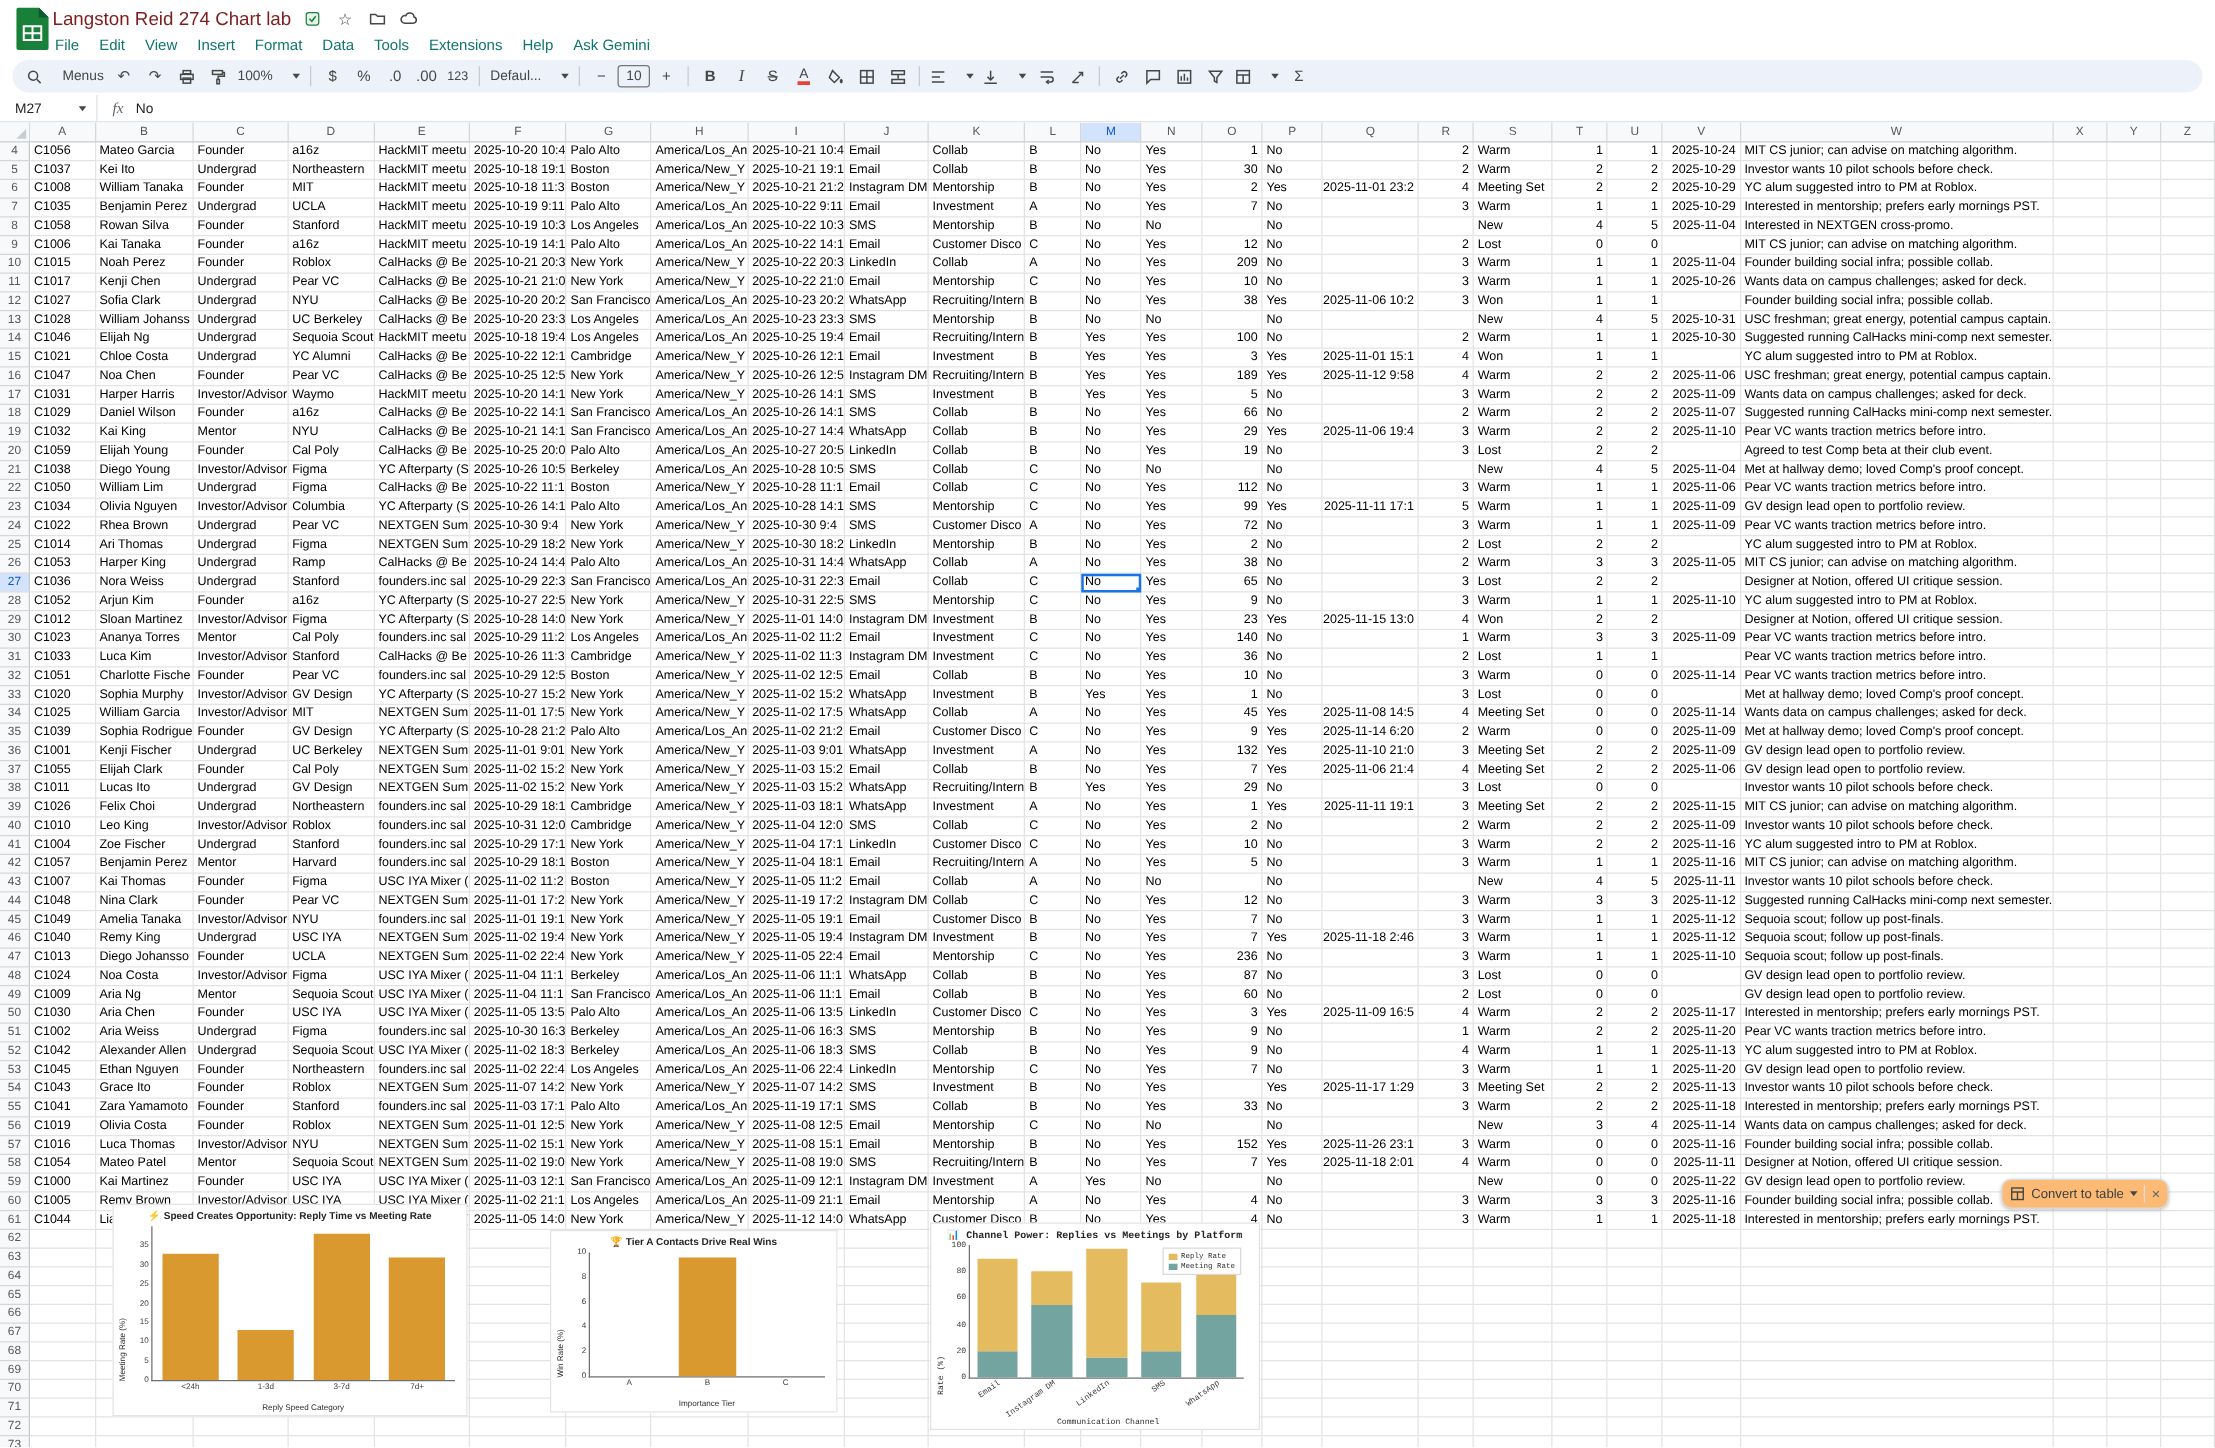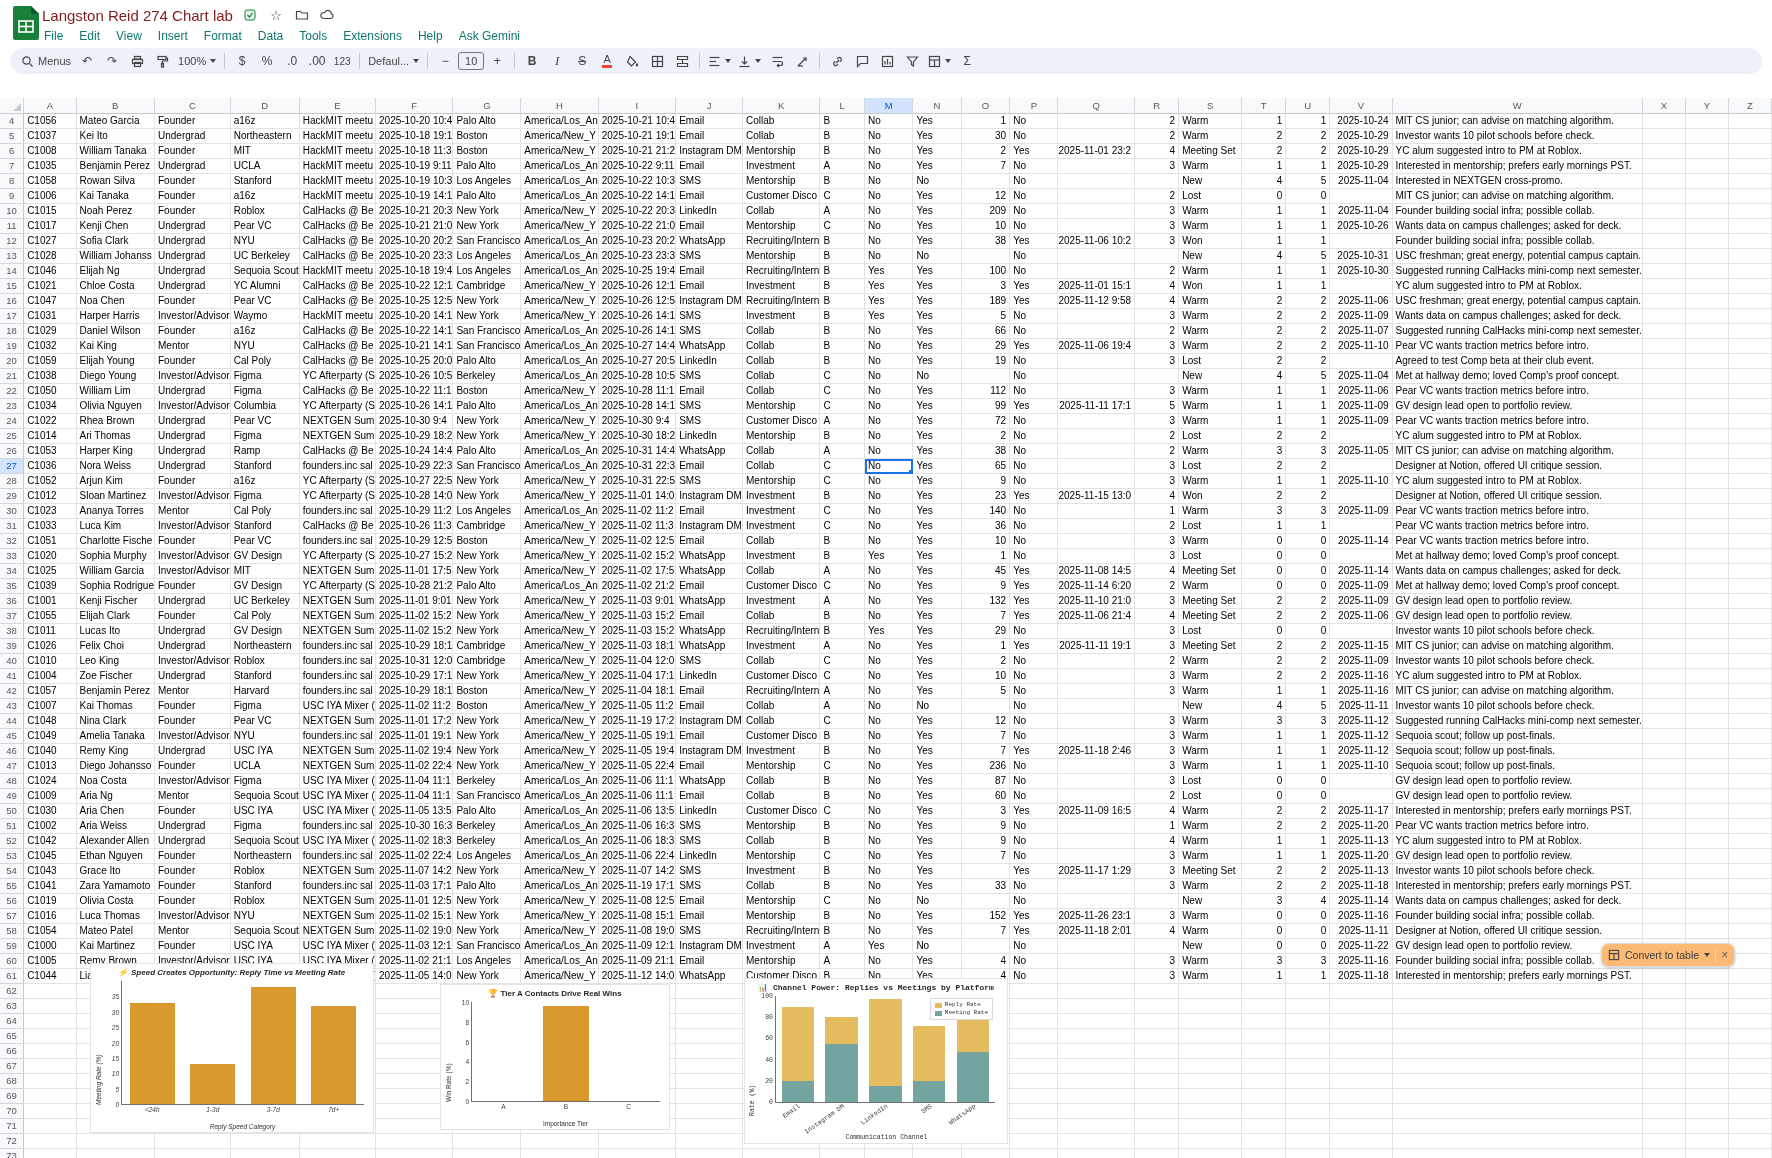--- a/index.html
+++ b/index.html
@@ -12,21 +12,21 @@
   .title-row{position:absolute;left:42px;top:5px;height:20px;display:flex;align-items:center;gap:8px;}
   .doc-title{font-size:15px;color:#7f1d1d;white-space:nowrap;}
   .tb-ic{display:inline-flex;align-items:center;justify-content:center;width:18px;height:18px;color:#444746;font-size:13px;}
   .menu-row{position:absolute;left:36px;top:25px;height:21px;display:flex;align-items:center;}
   .menu-item{font-size:12px;color:#0f766e;padding:2px 8px;border-radius:4px;white-space:nowrap;}
   
   .toolbar{position:absolute;top:46px;left:0;right:0;height:30px;background:#fff;}
   .pill{position:absolute;left:10px;right:10px;top:2px;height:26px;background:#edf2fa;border-radius:13px;
         display:flex;align-items:center;padding:0 8px;gap:1px;}
   .t-btn{display:inline-flex;align-items:center;justify-content:center;min-width:24px;height:22px;border-radius:4px;
-         color:#444746;font-size:12px;gap:4px;padding:0 3px;white-space:nowrap;}
+         color:#444746;font-size:12px;gap:16px;padding:0 3px;white-space:nowrap;}
   .t-txt{font-size:11px;color:#444746;}
   .t-sep{width:1px;height:16px;background:#c7cbd1;margin:0 4px;flex:none;}
   .caret{width:0;height:0;border-left:3.5px solid transparent;border-right:3.5px solid transparent;border-top:4px solid #444746;display:inline-block;}
   .bold-b{font-weight:bold;font-size:12px;}
   .ital-i{font-style:italic;font-family:"Liberation Serif",serif;font-size:13px;}
   .strike-s{text-decoration:line-through;font-size:12px;}
   .acolor{display:inline-block;font-size:11px;line-height:11px;border-bottom:3px solid #ea4335;padding:0 1px;}
   svg.ic{stroke:#444746;fill:none;stroke-width:1.2;}
   
   .formula-bar{position:absolute;top:76px;left:0;right:0;height:22px;background:#fff;border-bottom:1px solid #d7dadf;
@@ -258,20 +258,28 @@
             <rect x="1.5" y="1.5" width="10" height="10"></rect>
             <line x1="1.5" y1="5" x2="11.5" y2="5"></line>
             <line x1="6.5" y1="5" x2="6.5" y2="11.5"></line>
           </svg>
         <span class="caret"></span>
       </span>
       <span class="t-btn">Σ</span>
     </div>
   </div>
 
+  <div class="formula-bar">
+    <div class="name-box">
+      <span>M27</span>
+      <span class="caret"></span>
+    </div>
+    <span class="fx">fx</span>
+    <span class="fvalue">No</span>
+  </div>
 
   <div class="grid-area">
     <table class="sheet">
       <colgroup id="sheet-cols">
           <col style="width: 32px;">
           <col style="width: 65px;">
           <col style="width: 67px;">
           <col style="width: 67px;">
           <col style="width: 67px;">
           <col style="width: 67px;">
@@ -2355,21 +2363,21 @@
             <td class="num"></td>
             <td class="num"></td>
             <td class="notes"></td>
             <td></td>
             <td></td>
             <td></td>
           </tr>
         </tbody>
     </table>
 
-    <div class="chart c1" id="chart-0" style="left:90px;top:865px;width:284px;height:170px;font-style:italic;">
+    <div class="chart c1" id="chart-0" style="left:90px;top:865px;width:284px;height:170px;">
       <div class="chart-title">⚡ Speed Creates Opportunity: Reply Time vs Meeting Rate</div>
       <div class="ylabel">Meeting Rate (%)</div>
       <div class="plot">
           <div class="ytick" style="bottom: 0%;">0</div>
           <div class="ytick" style="bottom: 12.5%;">5</div>
           <div class="ytick" style="bottom: 25%;">10</div>
           <div class="ytick" style="bottom: 37.5%;">15</div>
           <div class="ytick" style="bottom: 50%;">20</div>
           <div class="ytick" style="bottom: 62.5%;">25</div>
           <div class="ytick" style="bottom: 75%;">30</div>

